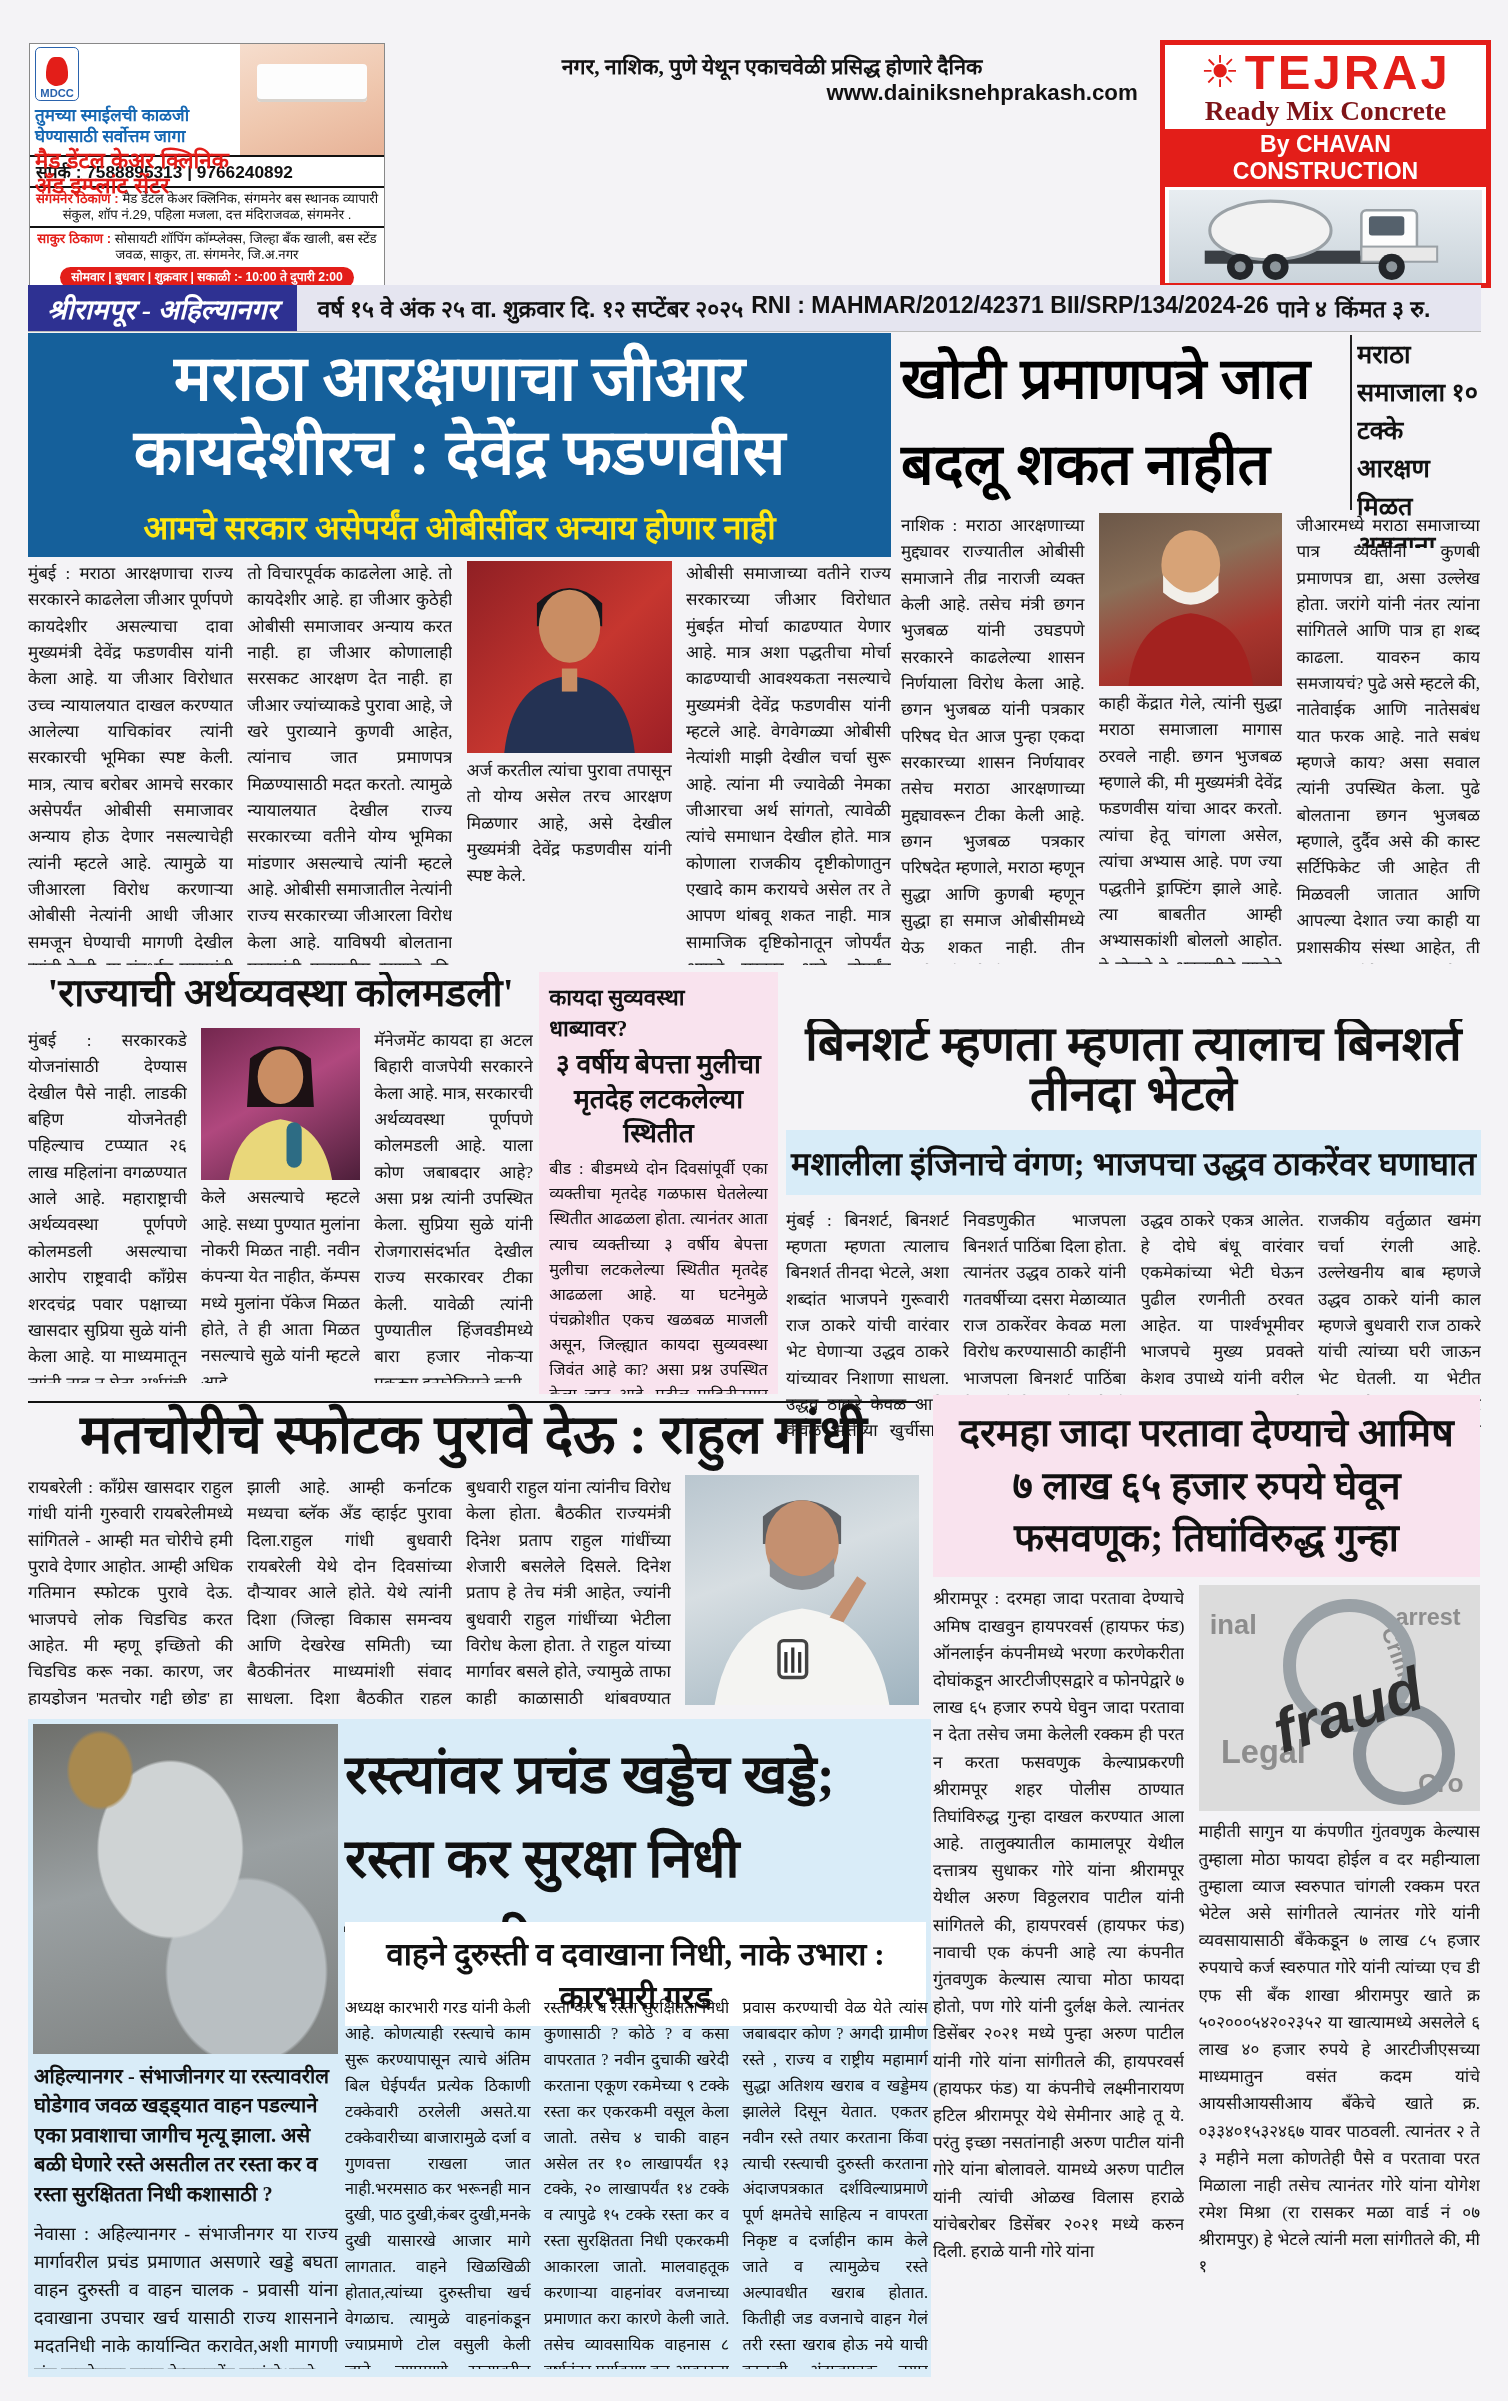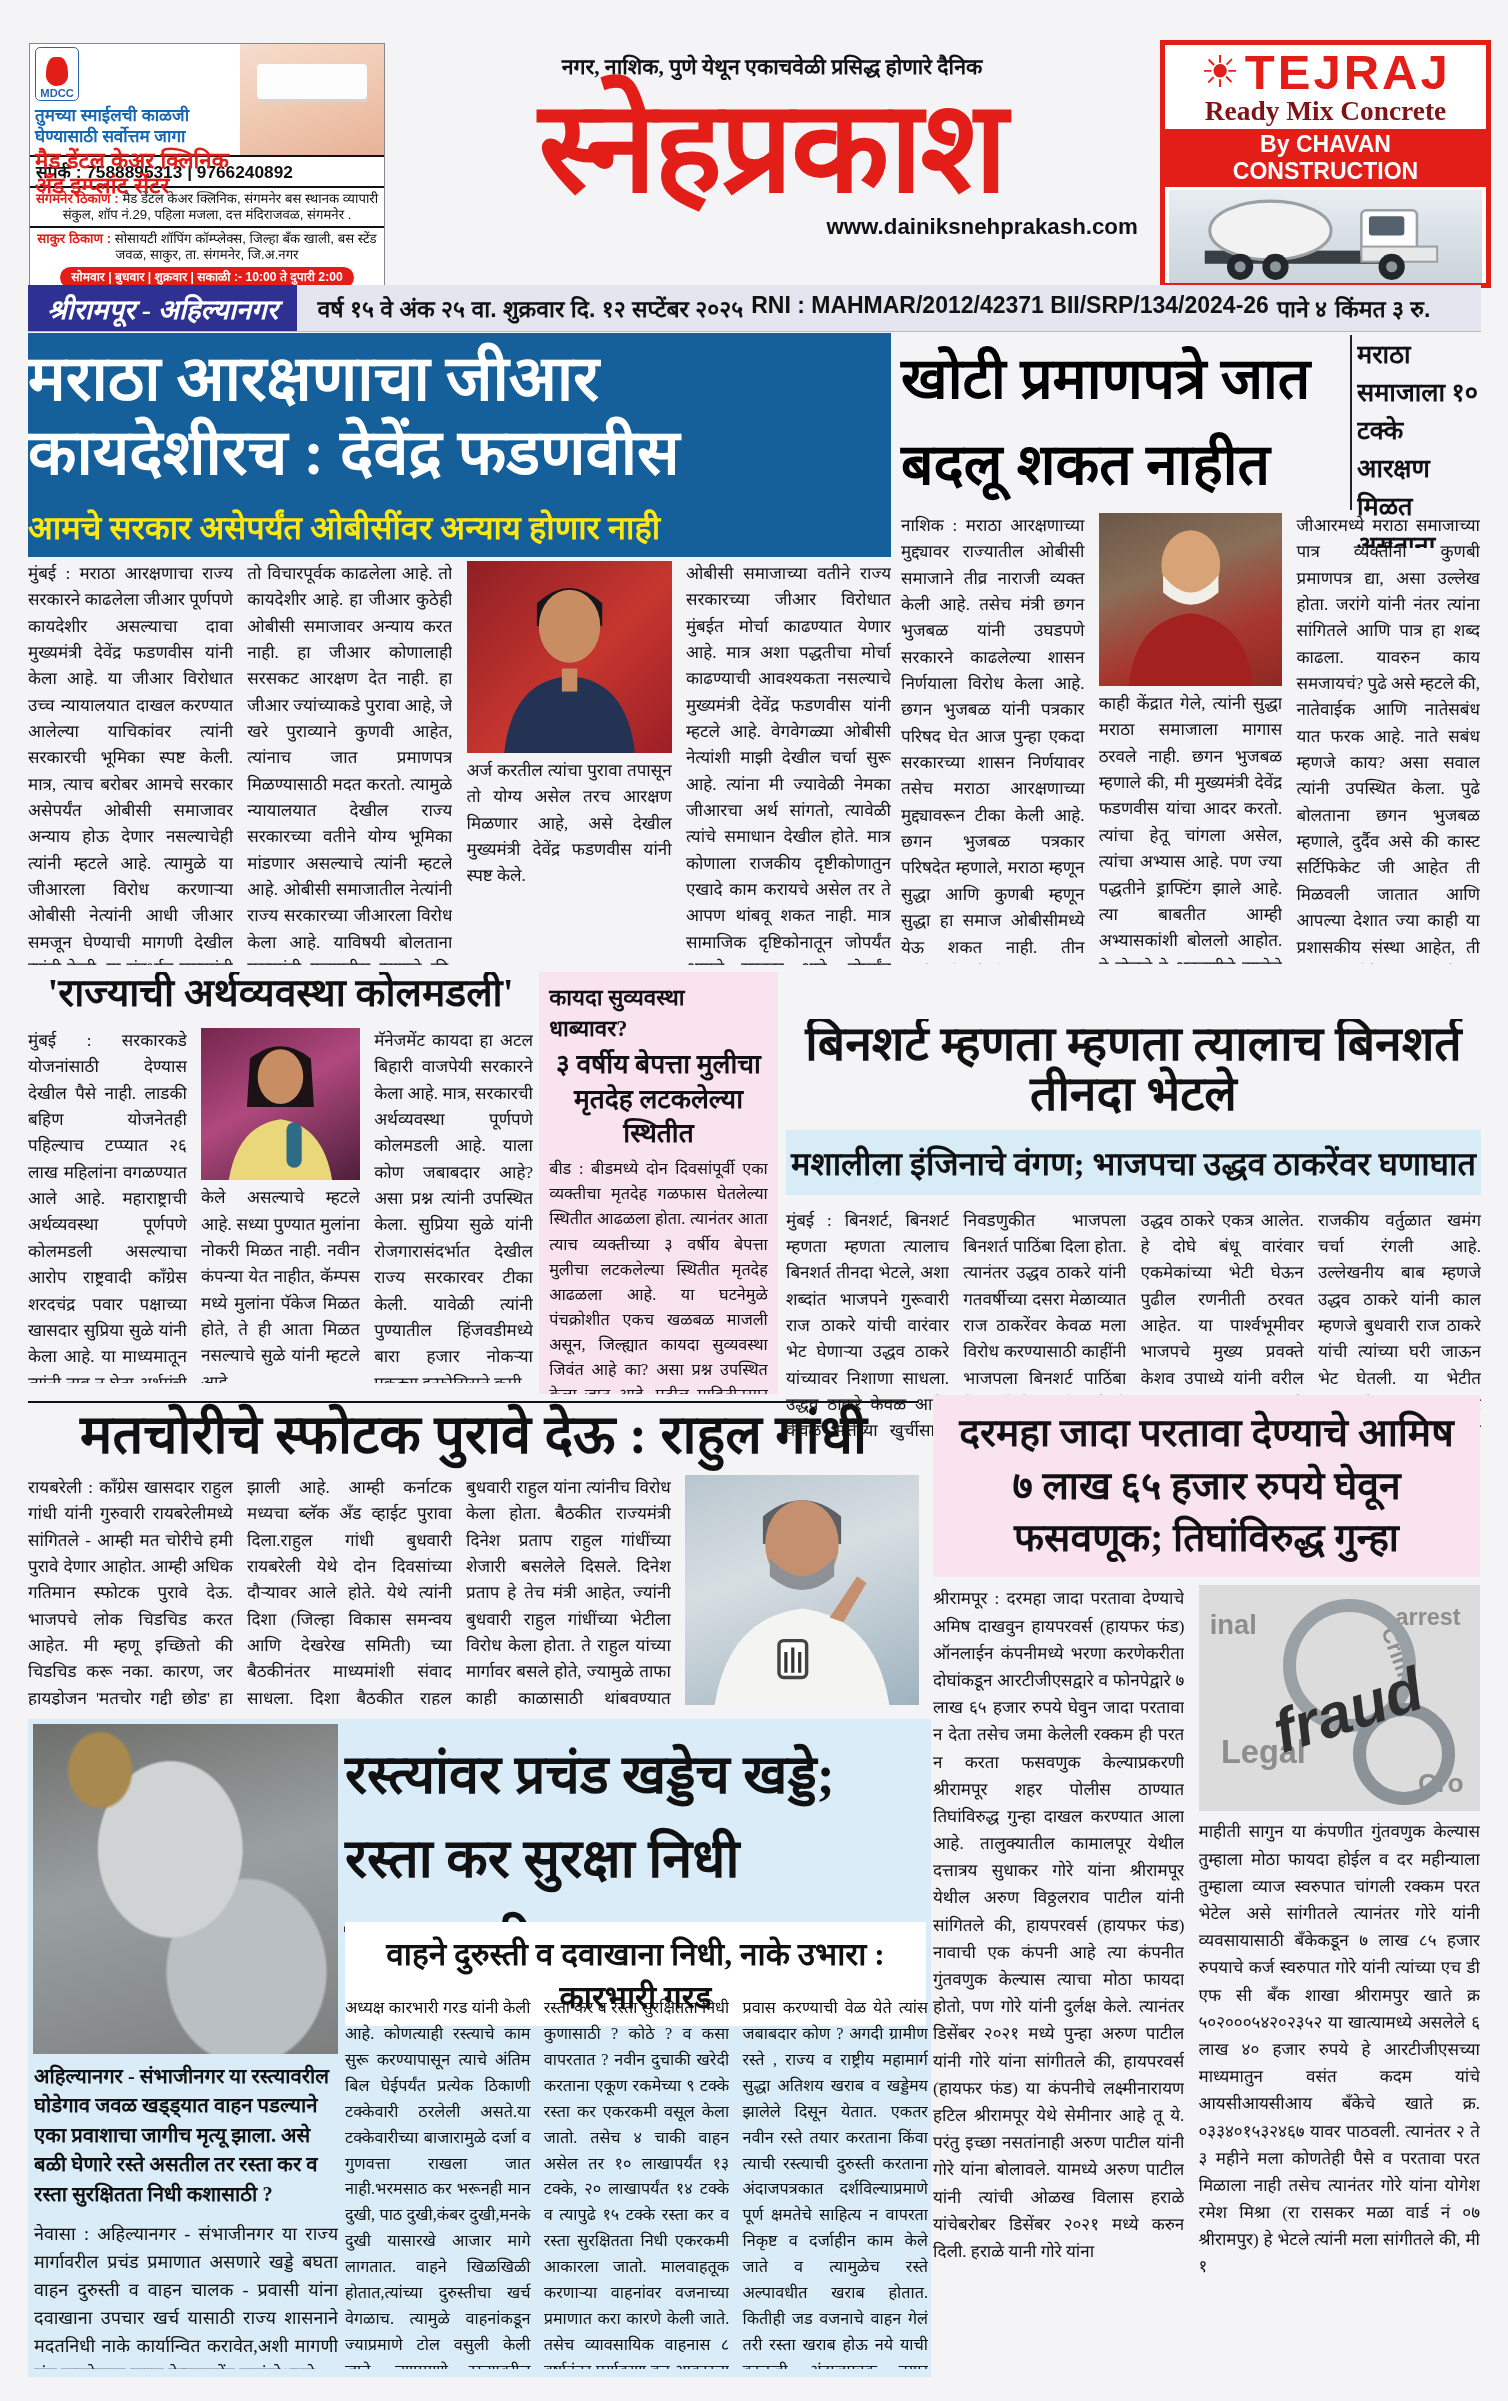--- a/index.html
+++ b/index.html
@@ -31,21 +31,21 @@
   .tejraj{color:#e31e19;font-weight:700;font-size:49px;letter-spacing:3px;font-family:"Liberation Sans",sans-serif;line-height:1;}
   .rmc{color:#7e1417;font-weight:bold;font-size:27.4px;text-align:center;line-height:1.05;}
   .chavan{background:#e31e19;color:#fff;font-weight:bold;font-size:23px;text-align:center;padding:2px 0;margin-top:3px;font-family:"Liberation Sans",sans-serif;}
   .truck-box{flex:1;margin:3px 4.1px;background:linear-gradient(180deg,#e8edf1,#c9d3da);display:flex;align-items:center;justify-content:center;}
   .tej-contact{background:#e31e19;color:#fff;font-weight:bold;font-size:19.3px;text-align:center;padding:4.1px 0;font-family:"Liberation Sans",sans-serif;}
   
   .dateline{left:28px;top:285px;width:1453px;height:46px;background:#e5e5f0;display:flex;align-items:center;border-bottom:1.5px solid #bbb;}
   .edition{background:#2e3192;color:#fff;font-weight:bold;font-style:italic;font-size:27.4px;height:100%;display:flex;align-items:center;padding:0 19.3px;}
   .dateinfo{font-weight:bold;font-size:23px;padding-left:20.3px;display:flex;gap:8px;white-space:nowrap;font-family:"Liberation Sans",sans-serif;}
   
-  .lead-box{left:28px;top:333px;width:863px;height:224px;background:#15609b;color:#fff;}
+  .lead-box{left:28px;top:333px;width:863px;height:224px;background:#15609b;text-align:center;color:#fff;}
   .lead-h{font-size:63px;font-weight:900;line-height:1.18;padding-top:9.1px;}
   .lead-sub{color:#ffe712;font-size:32.5px;font-weight:bold;margin-top:13.2px;}
   .cert-head{left:901px;top:336px;width:442px;height:175px;font-size:57px;font-weight:900;line-height:1.5;color:#000;}
   .vrule{left:1350px;top:335px;width:1.5px;height:175px;background:#222;}
   .side-note{left:1357px;top:335px;width:125px;height:213px;font-weight:bold;font-size:25.4px;line-height:1.5;}
   .body-grid{display:grid;gap:14.2px;font-size:17px;line-height:1.55;text-align:justify;}
   .g4{grid-template-columns:repeat(4,1fr);}
   .g3{grid-template-columns:repeat(3,1fr);}
   .photo{width:100%;position:relative;overflow:hidden;}
   .caption{font-size:17px;line-height:1.55;text-align:justify;margin-top:5.1px;}
@@ -113,21 +113,20 @@
   </div>
   <div class="ad-contact">संपर्क : 7588895313  |  9766240892</div>
   <div class="ad-loc"><b>संगमनेर ठिकाण :</b> <span>मैड डेंटल केअर क्लिनिक, संगमनेर बस स्थानक व्यापारी संकुल, शॉप नं.29, पहिला मजला, दत्त मंदिराजवळ, संगमनेर .</span></div>
   <div class="ad-loc"><b>साकुर ठिकाण :</b> <span>सोसायटी शॉपिंग कॉम्प्लेक्स, जिल्हा बँक खाली, बस स्टेंड जवळ, साकुर, ता. संगमनेर, जि.अ.नगर</span>
     <div class="ad-pill">सोमवार | बुधवार | शुक्रवार | सकाळी :- 10:00 ते दुपारी 2:00</div>
   </div>
 </div>
 
 <div class="abs masthead">
   <div class="tagline">नगर, नाशिक, पुणे येथून एकाचवेळी प्रसिद्ध होणारे दैनिक</div>
-  <div class="paper-title">स्नेहप्रकाश</div>
   <div class="website">www.dainiksnehprakash.com</div>
 </div>
 
 <div class="abs ad-right clip">
   <div class="tejraj-row">
     <span class="sun">☀</span>
     <span class="tejraj">TEJRAJ</span>
   </div>
   <div class="rmc">Ready Mix Concrete</div>
   <div class="chavan">By CHAVAN CONSTRUCTION</div>

